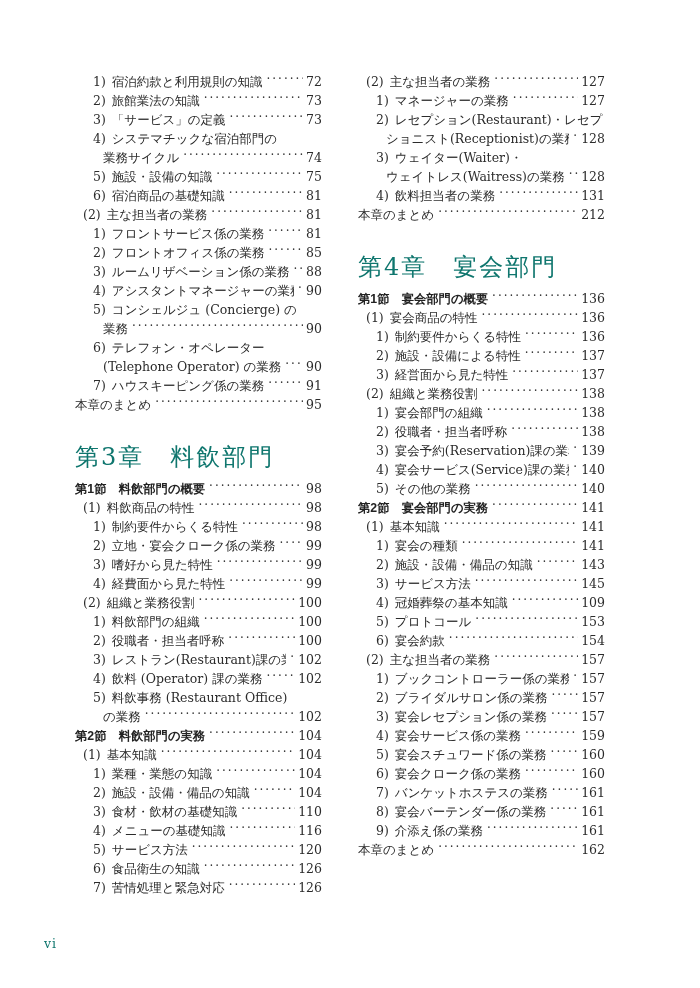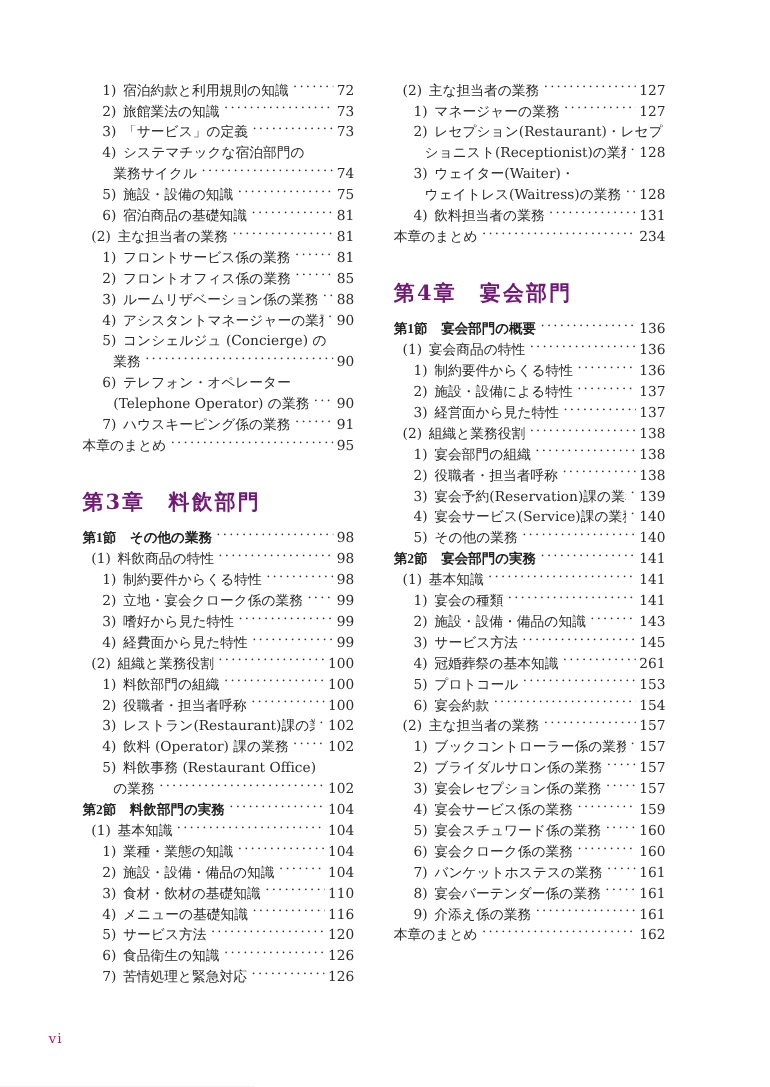--- a/index.html
+++ b/index.html
@@ -61,42 +61,42 @@
     text-align: right;
     font-size: 12.5px;
     font-family: "DejaVu Serif", "Liberation Serif", serif;
     font-weight: normal;
   }
 
   
   .row.chapter {
     display: block;
     height: auto;
-    font-size: 19px;
-    font-weight: bold;
+    font-size: 24px;
+    font-weight: normal;
     letter-spacing: 2px;
     margin: 30px 0 9px 0;
     line-height: 26px;
-    color: #701a75;
+    color: #0f766e;
   }
 
   
   .row.section .txt {
-    font-family: Liberation Serif, serif;
+    font-family: Liberation Sans, sans-serif;
     font-weight: bold;
     font-size: 12.3px;
     color: #222;
   }
 
   .folio {
     position: absolute;
     left: 44px;
     top: 936px;
     font-size: 12.5px;
-    color: #be185d;
+    color: #0f766e;
     letter-spacing: 1px;
   }
 </style>
 </head>
 <body>
 
 <div class="sheet">
   <div class="content">
     <div class="col">
         <div class="row l2">
@@ -192,21 +192,21 @@
           <span class="leader">················································································</span>
           <span class="pg">91</span>
         </div>
         <div class="row sum">
           <span class="txt">本章のまとめ</span>
           <span class="leader">················································································</span>
           <span class="pg">95</span>
         </div>
         <div class="row chapter">第3章　料飲部門</div>
         <div class="row section">
-          <span class="txt">第1節　その他の業務</span>
+          <span class="txt">第1節　料飲部門の概要</span>
           <span class="leader">················································································</span>
           <span class="pg">98</span>
         </div>
         <div class="row l1">
           <span class="num">(1)</span>
           <span class="txt">料飲商品の特性</span>
           <span class="leader">················································································</span>
           <span class="pg">98</span>
         </div>
         <div class="row l2">
@@ -359,21 +359,21 @@
         </div>
         <div class="row l2">
           <span class="num">4)</span>
           <span class="txt">飲料担当者の業務</span>
           <span class="leader">················································································</span>
           <span class="pg">131</span>
         </div>
         <div class="row sum">
           <span class="txt">本章のまとめ</span>
           <span class="leader">················································································</span>
-          <span class="pg">234</span>
+          <span class="pg">212</span>
         </div>
         <div class="row chapter">第4章　宴会部門</div>
         <div class="row section">
           <span class="txt">第1節　宴会部門の概要</span>
           <span class="leader">················································································</span>
           <span class="pg">136</span>
         </div>
         <div class="row l1">
           <span class="num">(1)</span>
           <span class="txt">宴会商品の特性</span>
@@ -460,21 +460,21 @@
         <div class="row l2">
           <span class="num">3)</span>
           <span class="txt">サービス方法</span>
           <span class="leader">················································································</span>
           <span class="pg">145</span>
         </div>
         <div class="row l2">
           <span class="num">4)</span>
           <span class="txt">冠婚葬祭の基本知識</span>
           <span class="leader">················································································</span>
-          <span class="pg">261</span>
+          <span class="pg">109</span>
         </div>
         <div class="row l2">
           <span class="num">5)</span>
           <span class="txt">プロトコール</span>
           <span class="leader">················································································</span>
           <span class="pg">153</span>
         </div>
         <div class="row l2">
           <span class="num">6)</span>
           <span class="txt">宴会約款</span>

